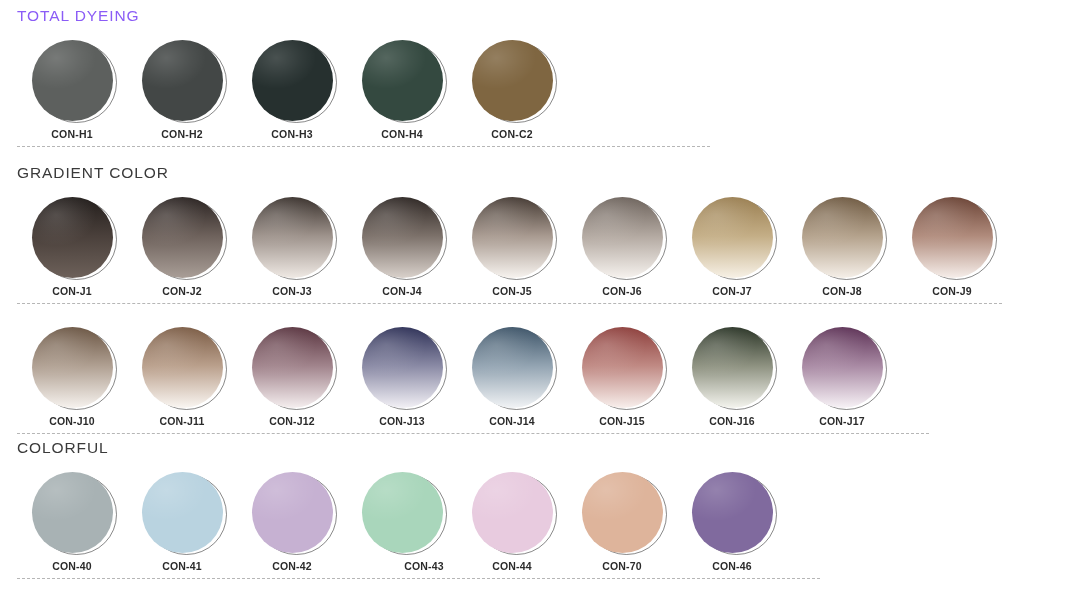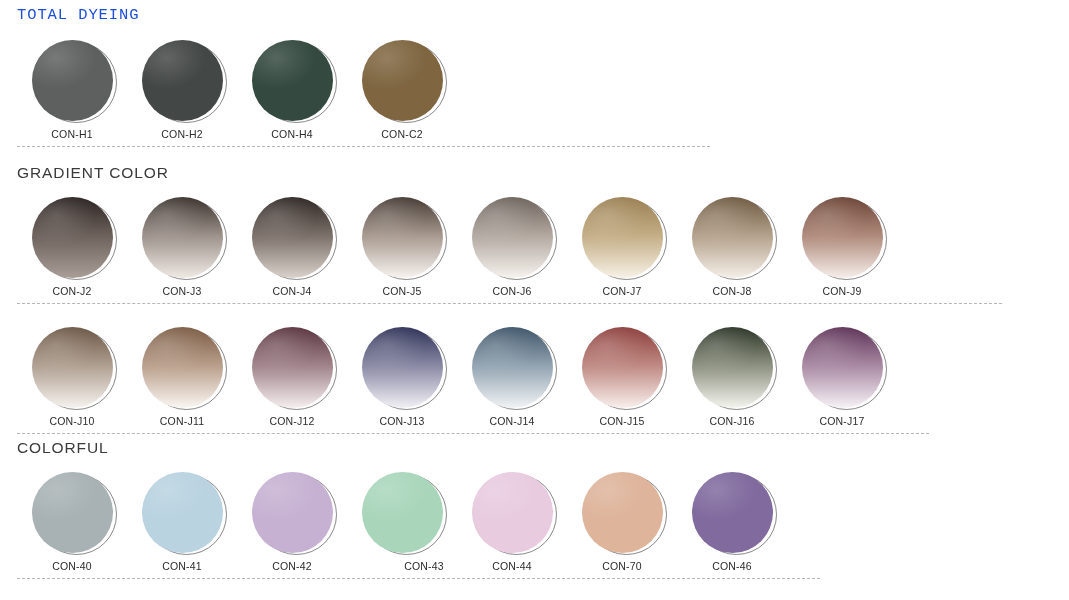--- a/index.html
+++ b/index.html
@@ -34,20 +34,21 @@
     font-weight: 400;
     padding-left: 17px;
     line-height: 1;
     white-space: nowrap;
   }
 
   .row {
     position: relative;
     display: flex;
     align-items: flex-end;
+    font-weight: bold;
   }
 
   .swatch-cell {
     width: 110px;
     flex: 0 0 110px;
     display: flex;
     flex-direction: column;
     align-items: center;
     position: relative;
   }
@@ -110,35 +111,42 @@
     margin-top: 6px;
     margin-left: 17px;
   }
 </style>
 </head>
 <body>
 
 <div class="page">
   <div id="sections-root">
       <div class="section" style="position: absolute; left: 0px; top: 8px; width: 1069px;">
-        <div class="section-title" style="color: #1d4ed8; font-family: Liberation Mono, monospace;">TOTAL DYEING</div>
+        <div class="section-title" style="color: #8b5cf6;">TOTAL DYEING</div>
         <div class="row" style="margin-top: 16px; padding-left: 17px;">
           <div class="swatch-cell">
             <div class="lens">
               <div class="lens-rim"></div>
               <div class="lens-face" style="background: rgb(93, 96, 94);"></div>
             </div>
             <div class="lens-label" style="color: rgb(43, 43, 43);">CON-H1</div>
           </div>
           <div class="swatch-cell">
             <div class="lens">
               <div class="lens-rim"></div>
               <div class="lens-face" style="background: rgb(67, 71, 70);"></div>
             </div>
             <div class="lens-label" style="color: rgb(43, 43, 43);">CON-H2</div>
+          </div>
+          <div class="swatch-cell">
+            <div class="lens">
+              <div class="lens-rim"></div>
+              <div class="lens-face" style="background: rgb(38, 48, 47);"></div>
+            </div>
+            <div class="lens-label" style="color: rgb(43, 43, 43);">CON-H3</div>
           </div>
           <div class="swatch-cell">
             <div class="lens">
               <div class="lens-rim"></div>
               <div class="lens-face" style="background: rgb(52, 73, 64);"></div>
             </div>
             <div class="lens-label" style="color: rgb(43, 43, 43);">CON-H4</div>
           </div>
           <div class="swatch-cell">
             <div class="lens">
@@ -149,20 +157,27 @@
           </div>
         </div>
         <div class="divider" style="width: 693px; border-top-color: rgb(182, 182, 182);"></div>
       </div>
       <div class="section" style="position: absolute; left: 0px; top: 165px; width: 931px;">
         <div class="section-title" style="color: rgb(58, 58, 58);">GRADIENT COLOR</div>
         <div class="row" style="margin-top: 16px; padding-left: 17px;">
           <div class="swatch-cell">
             <div class="lens">
               <div class="lens-rim"></div>
+              <div class="lens-face" style="background: linear-gradient(rgb(35, 30, 28) 0%, rgb(74, 64, 59) 48%, rgb(109, 97, 90) 100%);"></div>
+            </div>
+            <div class="lens-label" style="color: rgb(43, 43, 43);">CON-J1</div>
+          </div>
+          <div class="swatch-cell">
+            <div class="lens">
+              <div class="lens-rim"></div>
               <div class="lens-face" style="background: linear-gradient(rgb(43, 36, 34) 0%, rgb(110, 98, 92) 48%, rgb(169, 158, 151) 100%);"></div>
             </div>
             <div class="lens-label" style="color: rgb(43, 43, 43);">CON-J2</div>
           </div>
           <div class="swatch-cell">
             <div class="lens">
               <div class="lens-rim"></div>
               <div class="lens-face" style="background: linear-gradient(rgb(58, 50, 45) 0%, rgb(158, 147, 140) 48%, rgb(239, 233, 228) 100%);"></div>
             </div>
             <div class="lens-label" style="color: rgb(43, 43, 43);">CON-J3</div>

